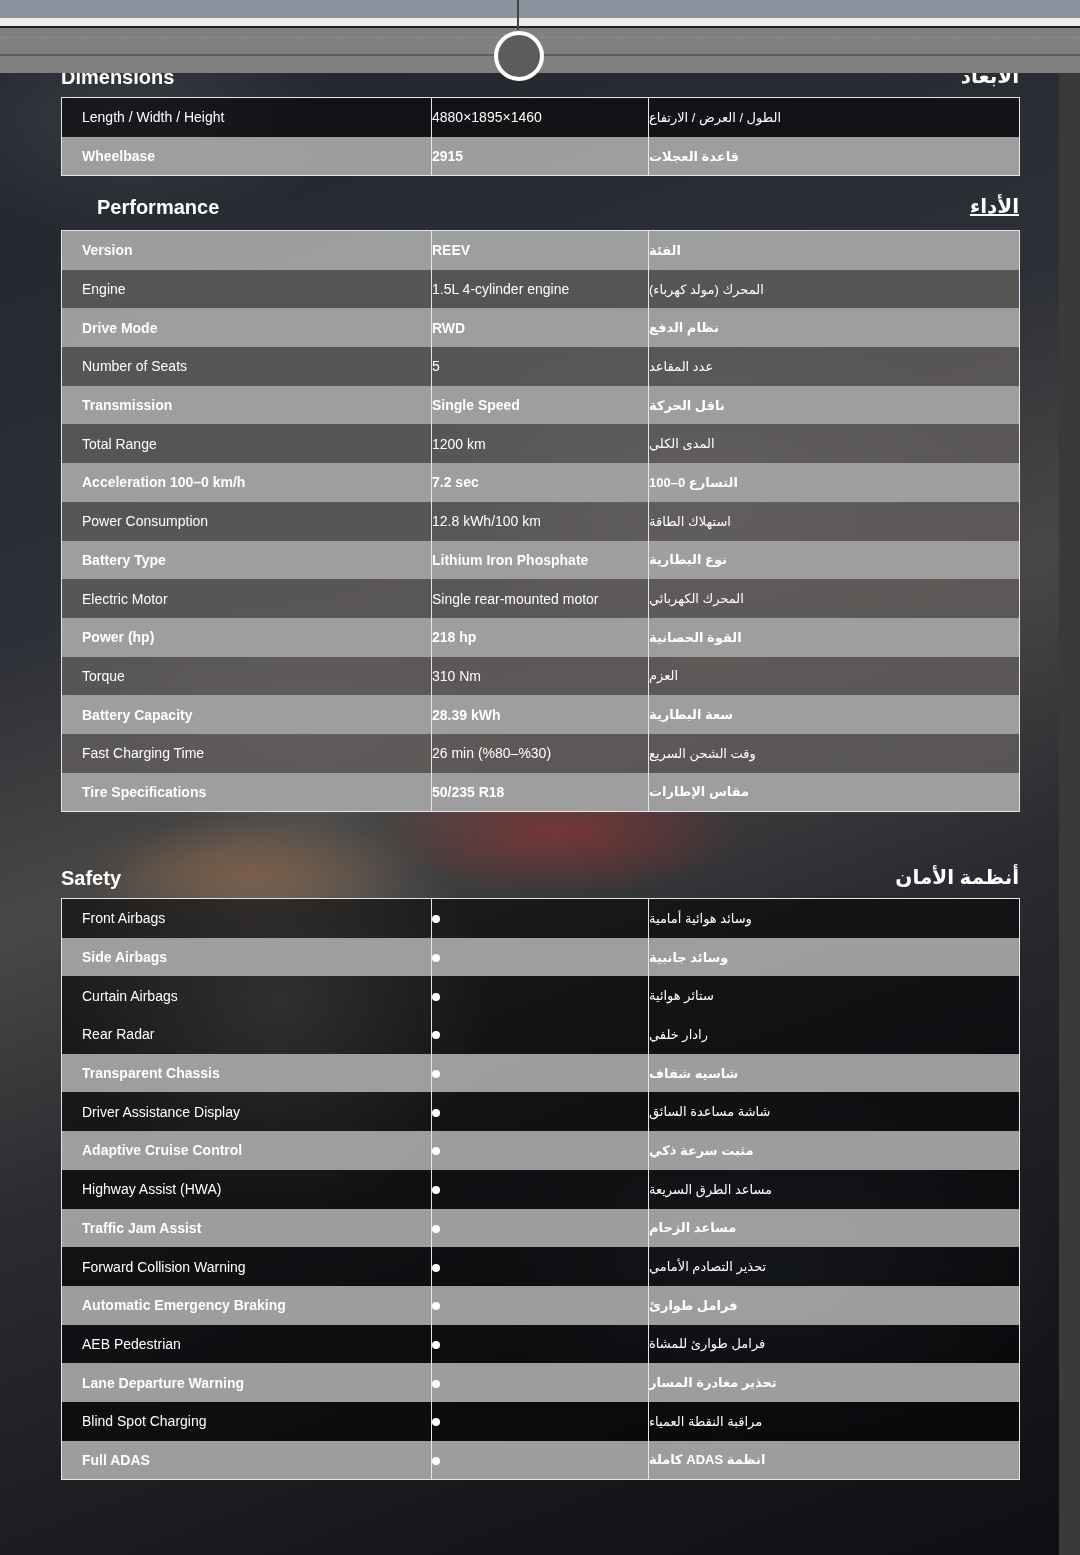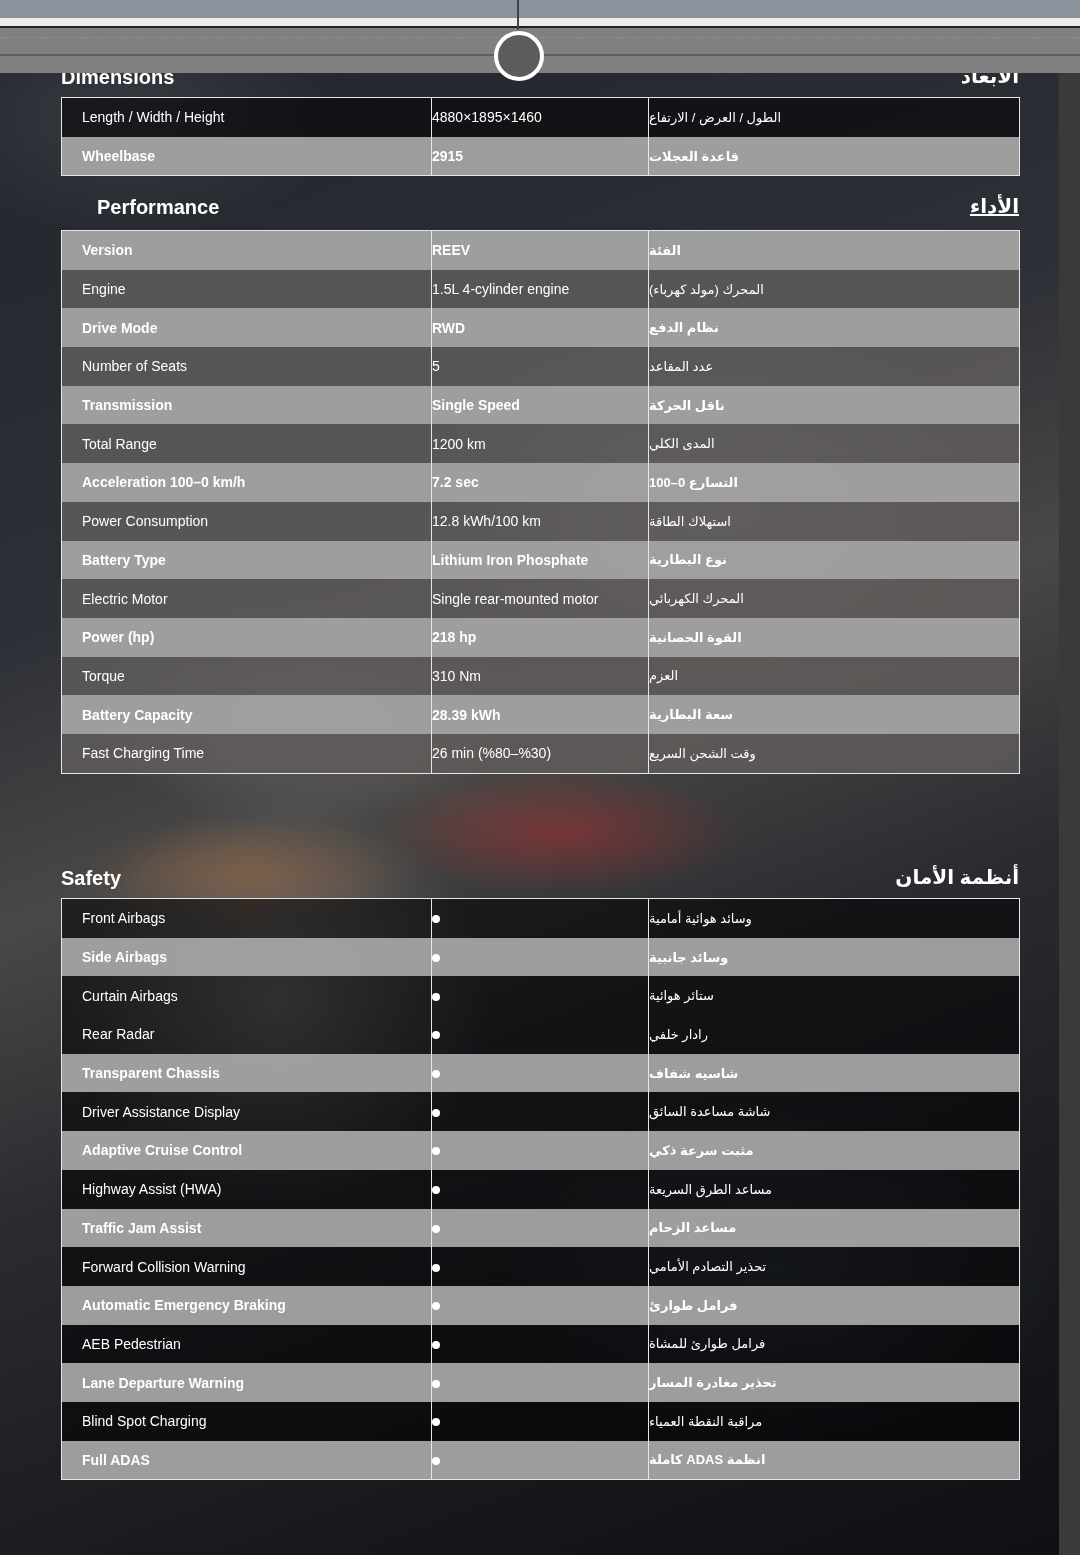--- a/index.html
+++ b/index.html
@@ -146,20 +146,25 @@
         <tr class="light">
           <td>Battery Capacity</td>
           <td class="val">28.39 kWh</td>
           <td class="ar">سعة البطارية</td>
         </tr>
         <tr class="mid">
           <td>Fast Charging Time</td>
           <td class="val">26 min (%80–%30)</td>
           <td class="ar">وقت الشحن السريع</td>
         </tr>
+        <tr class="light">
+          <td>Tire Specifications</td>
+          <td class="val">50/235 R18</td>
+          <td class="ar">مقاس الإطارات</td>
+        </tr>
       </tbody>
   </table>
 
   <div class="section-title" style="left:61px;top:794px;">Safety</div>
   <div class="section-title ar" style="right:40px;top:792px;">أنظمة الأمان</div>
 
   <table class="spec" style="top:825px;">
     <colgroup>
         <col class="c1">
         <col class="c2">

